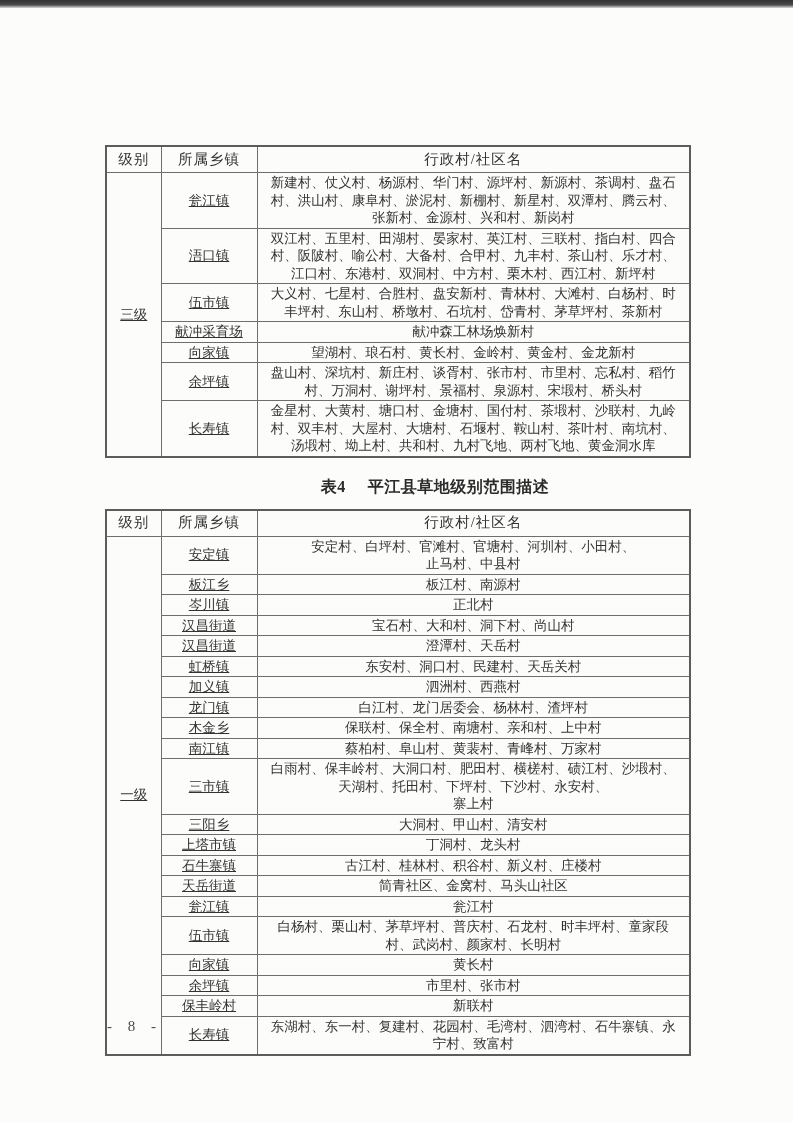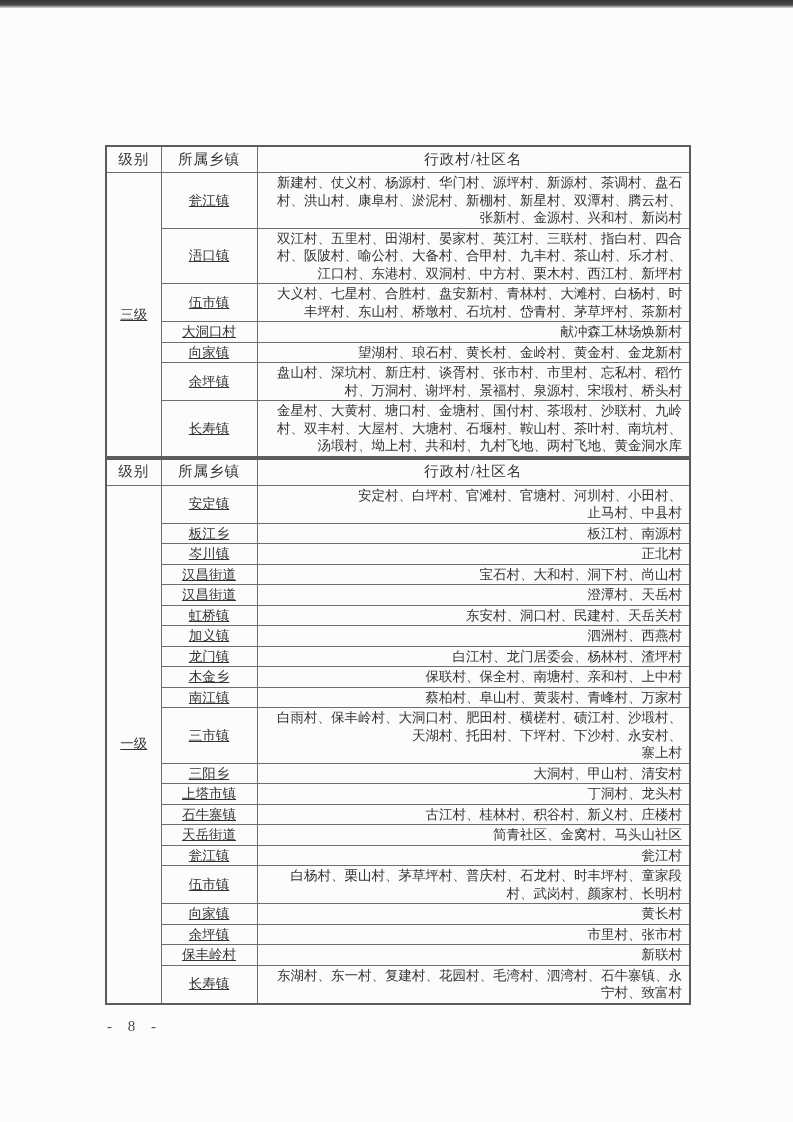--- a/index.html
+++ b/index.html
@@ -51,21 +51,21 @@
     letter-spacing: 1px;
   }
   td.level-cell,
   td.township-cell {
     text-align: center;
     vertical-align: middle;
     padding: 1px 2px;
     text-decoration: underline;
   }
   td.villages-cell {
-    text-align: right;
+    text-align: center;
     vertical-align: middle;
     padding: 1px 7px;
     white-space: pre-line;
   }
   #table2-title {
     text-align: center;
     font-weight: bold;
     font-size: 16px;
     color: #2b2b2b;
     margin: 19px 0 11px 0;
@@ -113,38 +113,41 @@
           </tr>
           <tr>
             <td class="township-cell">浯口镇</td>
             <td class="villages-cell">双江村、五里村、田湖村、晏家村、英江村、三联村、指白村、四合村、阪陂村、喻公村、大备村、合甲村、九丰村、茶山村、乐才村、江口村、东港村、双洞村、中方村、栗木村、西江村、新坪村</td>
           </tr>
           <tr>
             <td class="township-cell">伍市镇</td>
             <td class="villages-cell">大义村、七星村、合胜村、盘安新村、青林村、大滩村、白杨村、时丰坪村、东山村、桥墩村、石坑村、岱青村、茅草坪村、茶新村</td>
           </tr>
           <tr>
-            <td class="township-cell">大洞口村</td>
+            <td class="township-cell">献冲采育场</td>
             <td class="villages-cell">献冲森工林场焕新村</td>
           </tr>
           <tr>
             <td class="township-cell">向家镇</td>
             <td class="villages-cell">望湖村、琅石村、黄长村、金岭村、黄金村、金龙新村</td>
           </tr>
           <tr>
             <td class="township-cell">余坪镇</td>
             <td class="villages-cell">盘山村、深坑村、新庄村、谈胥村、张市村、市里村、忘私村、稻竹村、万洞村、谢坪村、景福村、泉源村、宋塅村、桥头村</td>
           </tr>
           <tr>
             <td class="township-cell">长寿镇</td>
             <td class="villages-cell">金星村、大黄村、塘口村、金塘村、国付村、茶塅村、沙联村、九岭村、双丰村、大屋村、大塘村、石堰村、鞍山村、茶叶村、南坑村、汤塅村、坳上村、共和村、九村飞地、两村飞地、黄金洞水库</td>
           </tr>
         </tbody>
     </table>
 
+    <div id="table2-title">
+      <span class="title-label">表4</span><span>平江县草地级别范围描述</span>
+    </div>
 
     <table class="range-table" id="table2">
       <colgroup>
         <col style="width:55px">
         <col style="width:96px">
         <col style="width:433px">
       </colgroup>
       <thead>
         <tr>
           <th>级别</th>

